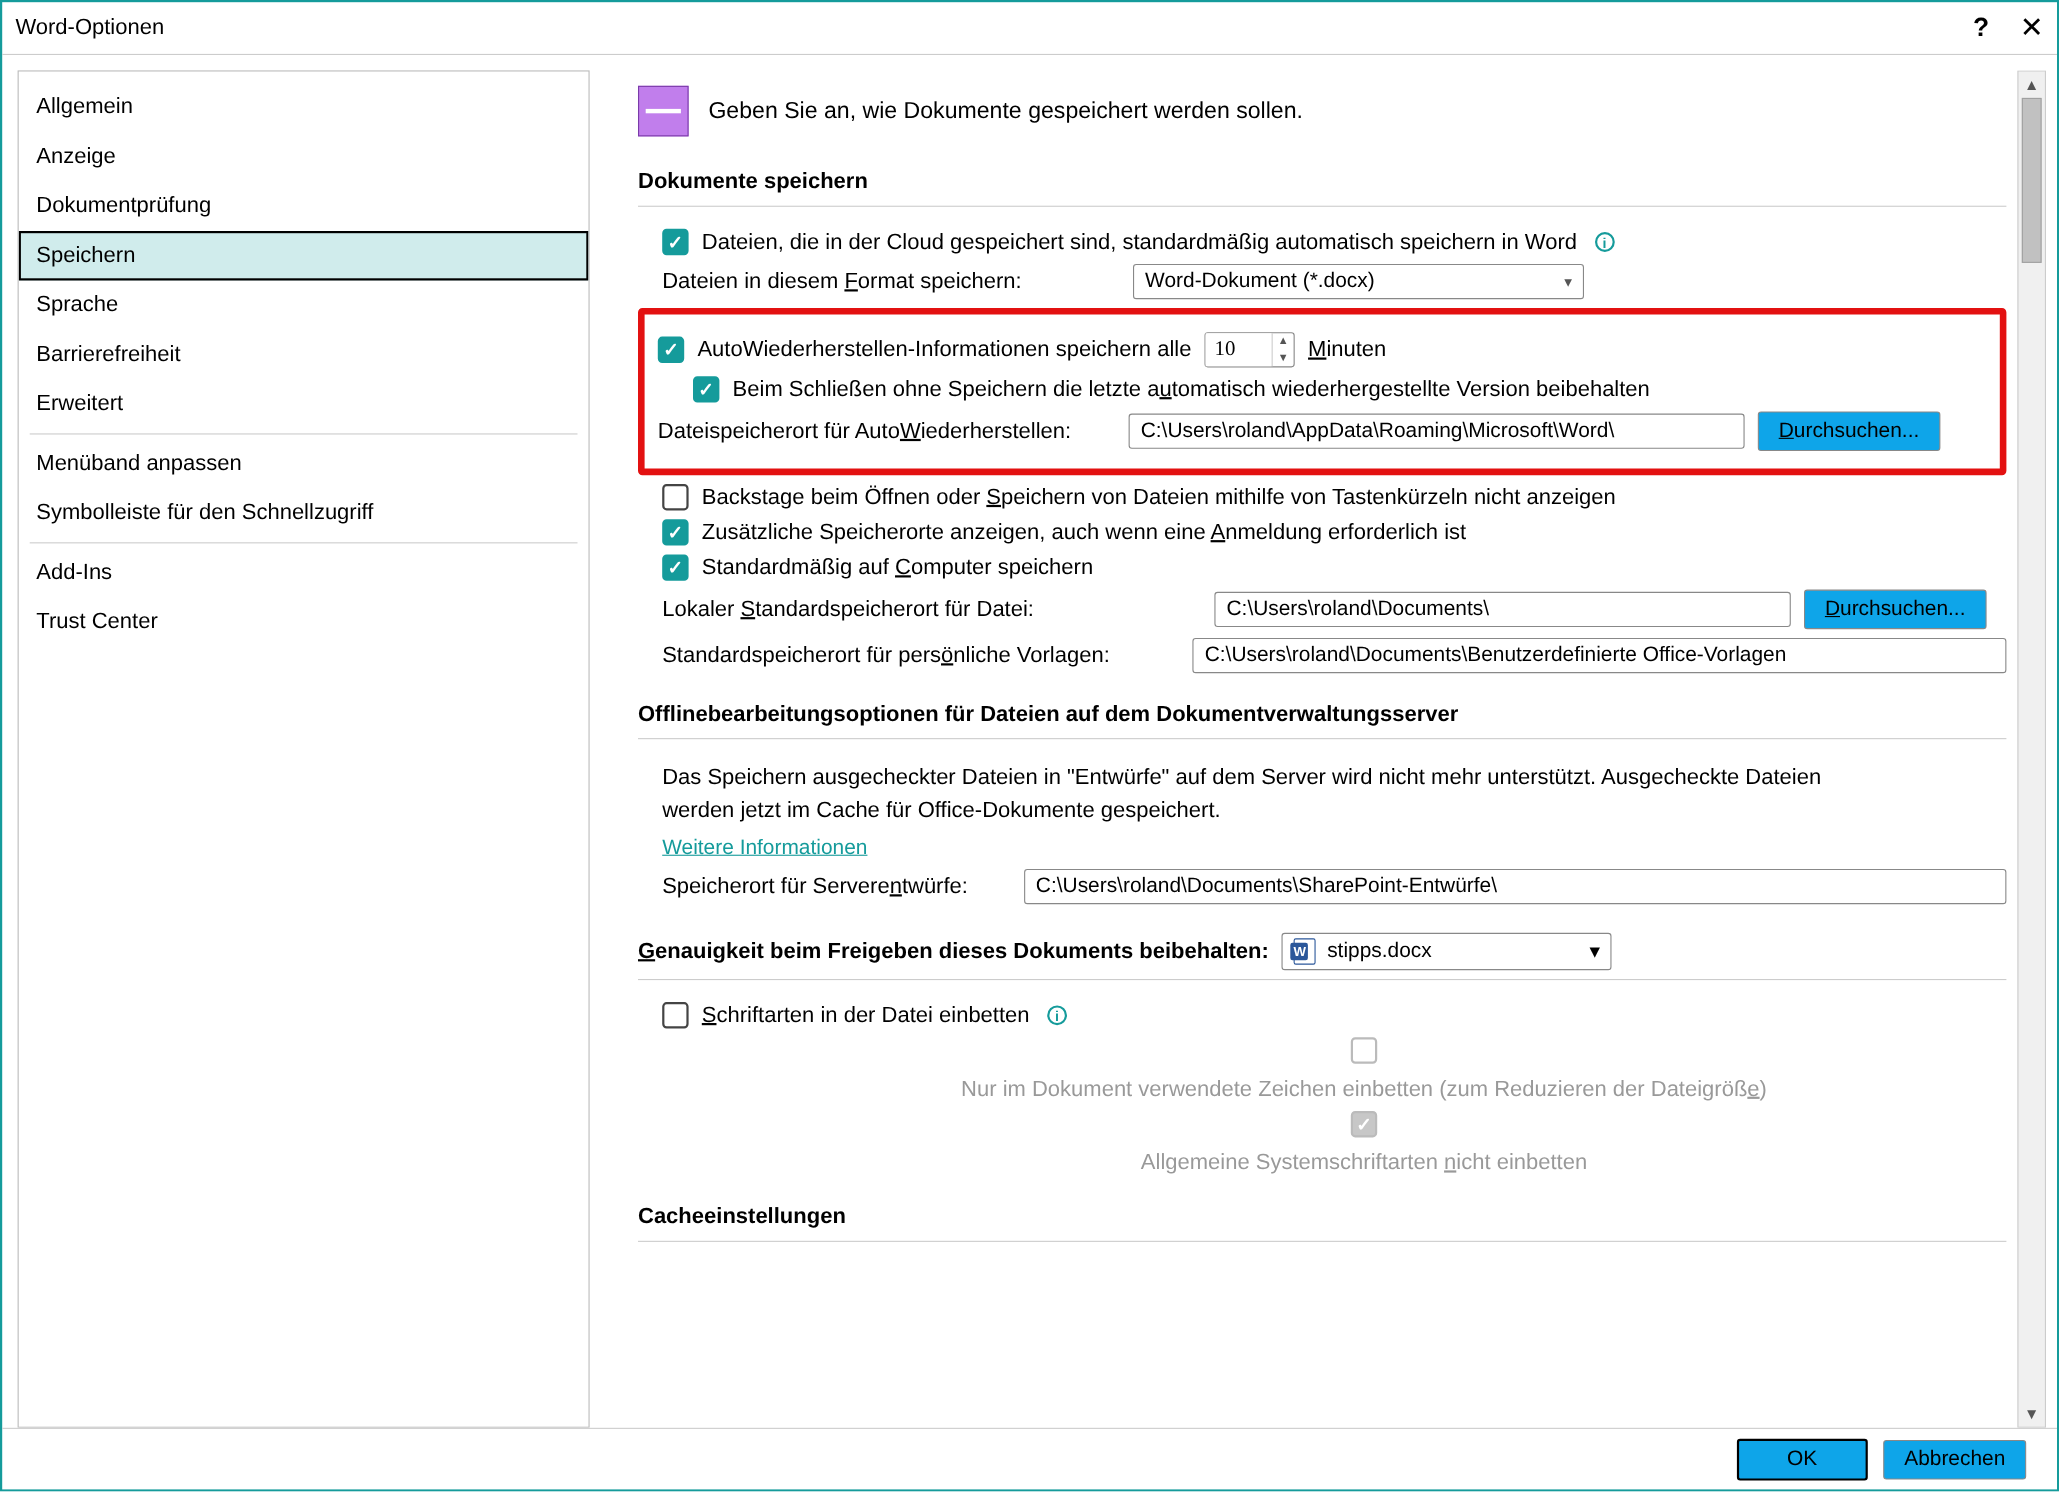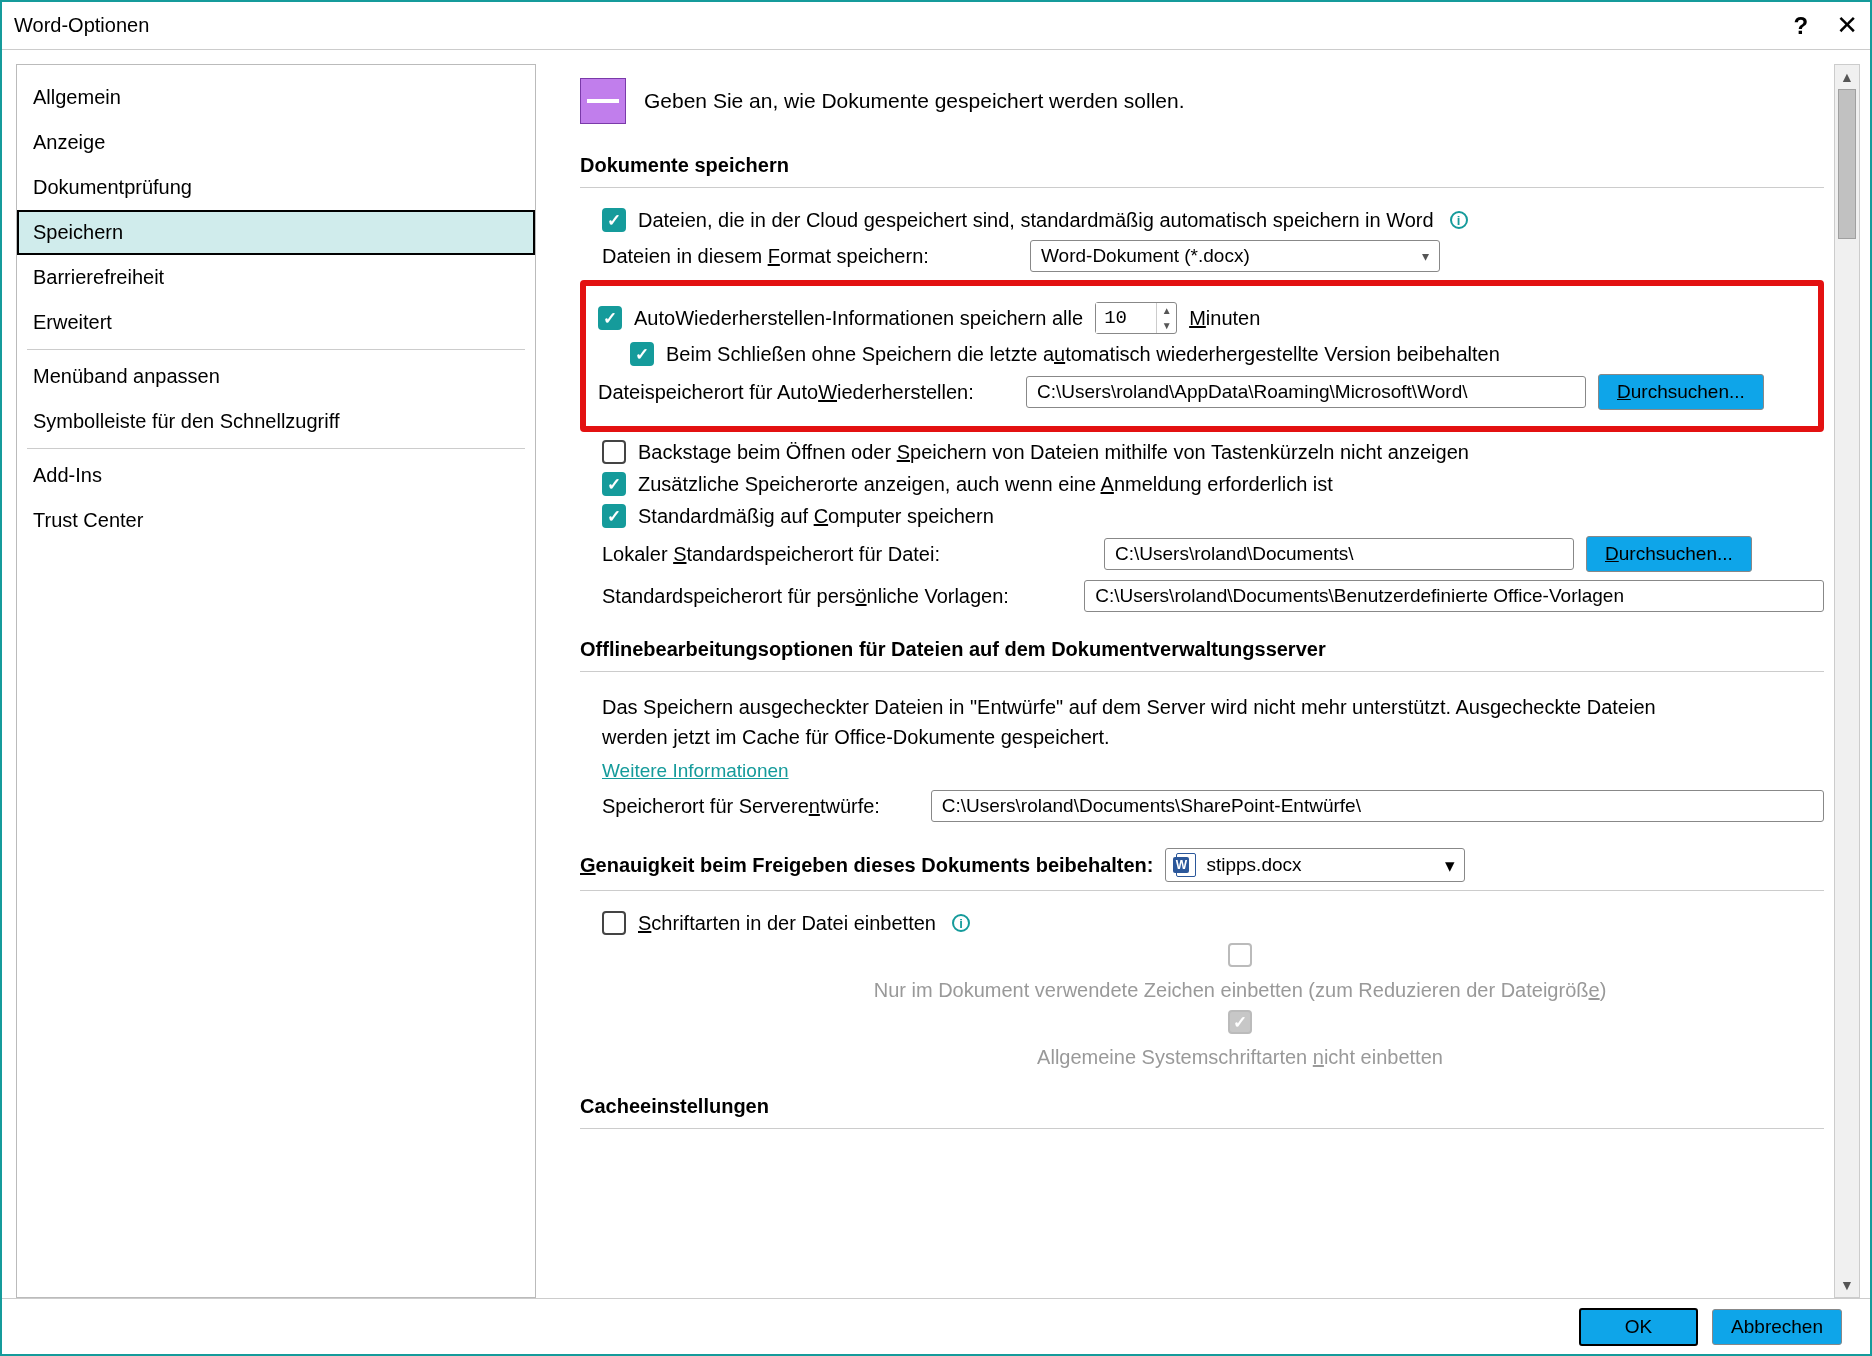--- a/index.html
+++ b/index.html
@@ -172,21 +172,21 @@
   .combo .caret { font-size: 14px; color: #555; }
   .spinner {
     display: flex;
     border: 1px solid #888;
     border-radius: 3px;
     align-items: stretch;
     height: 32px;
   }
   .spinner input {
     width: 60px; border: none; padding: 0 8px;
-    font-size: 19px; font-family: Liberation Mono, monospace; outline: none;
+    font-size: 19px; font-family: Liberation Serif, serif; outline: none;
   }
   .spin-btns {
     display: flex; flex-direction: column;
     border-left: 1px solid #ccc;
     width: 20px;
   }
   .spin-btns div {
     flex:1; font-size:10px; display:flex;
     align-items:center; justify-content:center;
     cursor:pointer; color:#555;
@@ -250,20 +250,21 @@
     </div>
   </div>
 
   <div class="main-area">
 
     <div class="sidebar">
       <div class="sidebar-item">Allgemein</div>
       <div class="sidebar-item">Anzeige</div>
       <div class="sidebar-item">Dokumentprüfung</div>
       <div class="sidebar-item active">Speichern</div>
+      <div class="sidebar-item">Sprache</div>
       <div class="sidebar-item">Barrierefreiheit</div>
       <div class="sidebar-item">Erweitert</div>
       <hr class="sidebar-sep">
       <div class="sidebar-item">Menüband anpassen</div>
       <div class="sidebar-item">Symbolleiste für den Schnellzugriff</div>
       <hr class="sidebar-sep">
       <div class="sidebar-item">Add-Ins</div>
       <div class="sidebar-item">Trust Center</div>
     </div>
 
@@ -328,21 +329,21 @@
           <span class="lbl">Zusätzliche Speicherorte anzeigen, auch wenn eine <span class="und">A</span>nmeldung erforderlich ist</span>
         </div>
 
         <div class="row in1">
           <div class="chk checked"></div>
           <span class="lbl">Standardmäßig auf <span class="und">C</span>omputer speichern</span>
         </div>
 
         <div class="row in1">
           <span class="label-col" style="width:490px">Lokaler <span class="und">S</span>tandardspeicherort für Datei:</span>
-          <input class="text-input" style="width: 470px;" value="C:\Users\roland\Documents\">
+          <input class="text-input" style="width: 524px;" value="C:\Users\roland\Documents\">
           <button class="btn"><span class="und">D</span>urchsuchen...</button>
         </div>
 
         <div class="row in1">
           <span class="label-col" style="width:490px">Standardspeicherort für pers<span class="und">ö</span>nliche Vorlagen:</span>
           <input class="text-input" style="width: 770px;" value="C:\Users\roland\Documents\Benutzerdefinierte Office-Vorlagen">
         </div>
 
         <div class="section-title" style="margin-top:26px">Offlinebearbeitungsoptionen für Dateien auf dem Dokumentverwaltungsserver</div>
         <hr class="section-sep">

